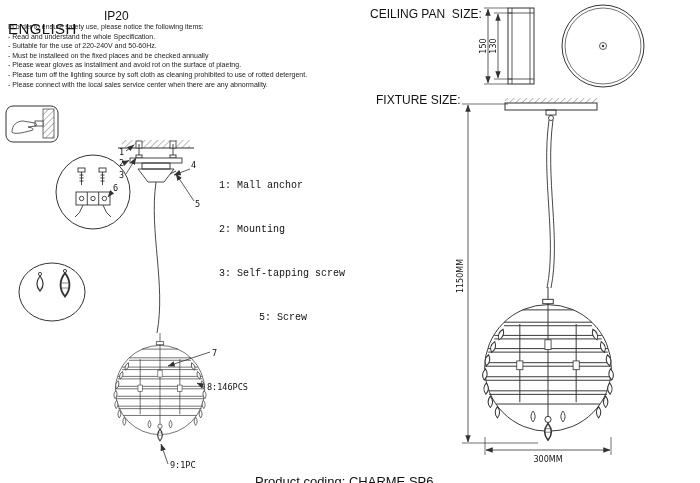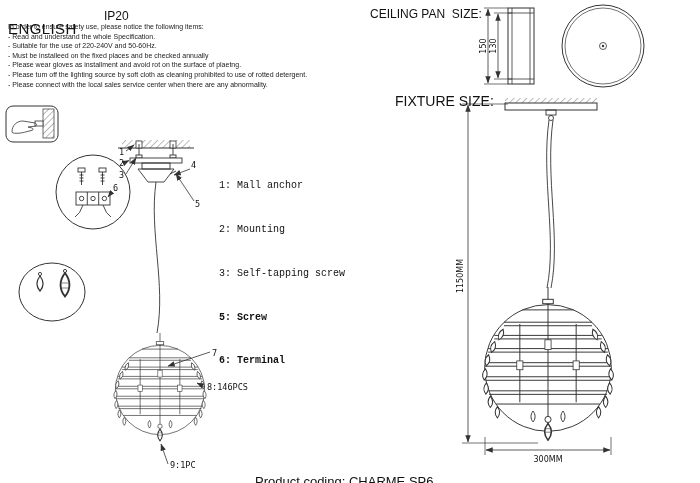--- a/index.html
+++ b/index.html
@@ -10,24 +10,24 @@
   .txt { z-index:2; }
   svg.draw { position:absolute; z-index:1; }
 
   #lang { left:8px; top:20px; font-size:15px; letter-spacing:.4px; }
   #ip { left:104px; top:9px; font-size:12px; }
 
   #spec { left:8px; top:22px; width:360px; font-size:7px; line-height:9.6px; color:#222; white-space:nowrap; }
   #spec-title { font-size:7.5px; margin-bottom:1px; }
 
   #pan-label { left:370px; top:7px; font-size:12px; white-space:pre; }
-  #fixture-label { left:376px; top:93px; font-size:14px;margin-left:19px; }
+  #fixture-label { left:376px; top:93px; font-size:12px; }
 
   #parts { left:219px; top:150px; font-family:"Liberation Mono", monospace; font-size:10px; line-height:14.6px; white-space:pre; }
-  #parts .b { font-weight:bold; }
+  #parts .b { font-weight:normal;margin-left:40px; }
 
   #product { left:255px; top:446px; font-size:13px;margin-top:28px; }
 
   #pan-svg { left:478px; top:2px; }
   #assembly-svg { left:0; top:100px; }
   #fixture-svg { left:450px; top:98px; }
 
   svg text { font-family:"DejaVu Sans Mono", monospace; font-size:8.5px; fill:#111; stroke:none; }
   svg text.dim { font-size:8px; font-family:"DejaVu Sans", sans-serif; }
 </style>
@@ -247,19 +247,18 @@
   </div>
 
   <div class="abs txt" id="pan-label">CEILING PAN  SIZE:</div>
   <div class="abs txt" id="fixture-label">FIXTURE SIZE:</div>
 
   <div class="abs txt" id="parts">
     <div class="part">1: Mall anchor</div>
     <div class="part">2: Mounting</div>
     <div class="part">3: Self-tapping screw</div>
     <div class="part b">5: Screw</div>
-    <div class="part b">6: Terminal</div>
     
     
   </div>
 
   <div class="abs txt" id="product">Product coding: CHARME SP6</div>
 </div>
 
 </body></html>

